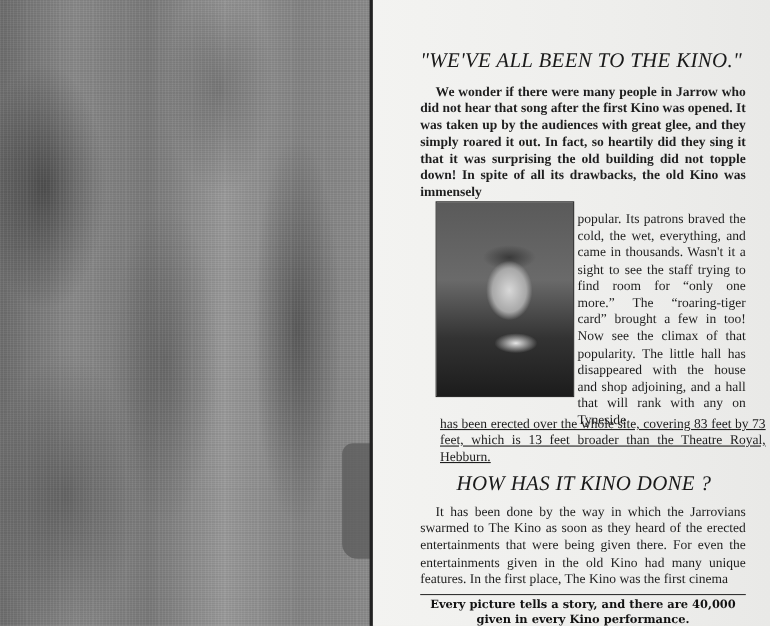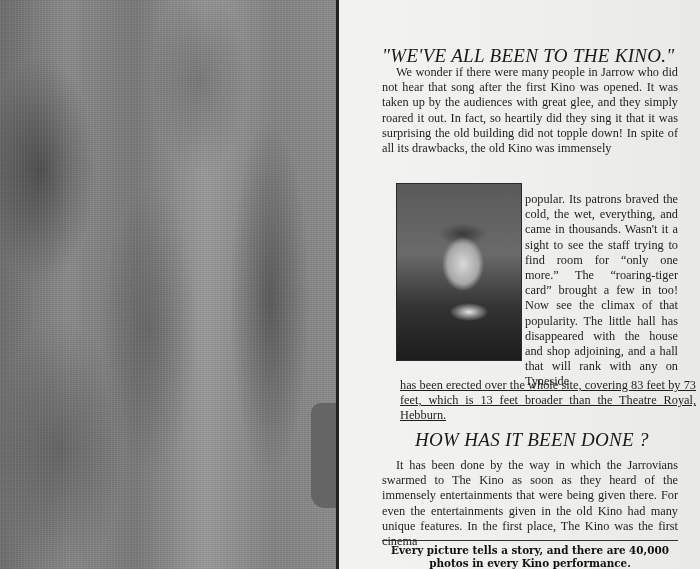--- a/index.html
+++ b/index.html
@@ -39,21 +39,21 @@
   .title {
     position: absolute; left: 382px; top: 45px; width: 300px;
     font-family: "Liberation Serif", serif; font-style: italic;
     font-size: 19px; letter-spacing: 0.3px; white-space: nowrap; color: #1a1a1a;
   }
   .para {
     position: absolute; font-size: 12.3px; line-height: 15.2px;
     text-align: justify; color: #1e1e1e;
     font-family: "Liberation Serif", serif;
   }
-  .p1 { left: 382px; top: 65px; width: 296px; text-indent: 14px; }
+  .p1 { left: 382px; top: 76px; width: 296px; text-indent: 14px; font-weight: bold; }
   .p1b { left: 525px; top: 192px; width: 153px; }
   .p1c { left: 400px; top: 378px; width: 296px; text-decoration: underline; }
   .photo {
     position: absolute; left: 396px; top: 183px; width: 124px; height: 176px;
     background:
       radial-gradient(ellipse 28px 36px at 66px 80px, #d8d8d8 0%, #a8a8a8 55%, transparent 75%),
       radial-gradient(ellipse 30px 14px at 66px 50px, #3a3a3a, transparent 80%),
       radial-gradient(ellipse 26px 12px at 72px 128px, #e6e6e6 0%, transparent 75%),
       linear-gradient(180deg, #5a5a5a 0%, #6a6a6a 40%, #333 70%, #1c1c1c 100%);
     border: 1px solid #2a2a2a;
@@ -86,22 +86,22 @@
 <div class="title">"WE'VE ALL BEEN TO THE KINO."</div>
 
 <div class="para p1">We wonder if there were many people in Jarrow who did not hear that song after the first Kino was opened. It was taken up by the audiences with great glee, and they simply roared it out. In fact, so heartily did they sing it that it was surprising the old building did not topple down! In spite of all its drawbacks, the old Kino was immensely</div>
 
 <div class="photo" title="portrait photograph of a young man in a suit with high white collar"></div>
 
 <div class="para p1b">popular. Its patrons braved the cold, the wet, everything, and came in thousands. Wasn't it a sight to see the staff trying to find room for “only one more.” The “roaring-tiger card” brought a few in too! Now see the climax of that popularity. The little hall has disappeared with the house and shop adjoining, and a hall that will rank with any on Tyneside</div>
 
 <div class="para p1c">has been erected over the whole site, covering 83 feet by 73 feet, which is 13 feet broader than the Theatre Royal, Hebburn.</div>
 
-<div class="heading2">HOW HAS IT BEEN DONE ?</div>
+<div class="heading2">HOW HAS IT KINO DONE ?</div>
 
-<div class="para p2">It has been done by the way in which the Jarrovians swarmed to The Kino as soon as they heard of the immensely entertainments that were being given there. For even the entertainments given in the old Kino had many unique features. In the first place, The Kino was the first cinema</div>
+<div class="para p2">It has been done by the way in which the Jarrovians swarmed to The Kino as soon as they heard of the erected entertainments that were being given there. For even the entertainments given in the old Kino had many unique features. In the first place, The Kino was the first cinema</div>
 
 <div class="rule"></div>
 
 <div class="footer">
   <div>Every picture tells a story, and there are 40,000</div>
-  <div>photos in every Kino performance.</div>
+  <div>given in every Kino performance.</div>
 </div>
 
 </body></html>

